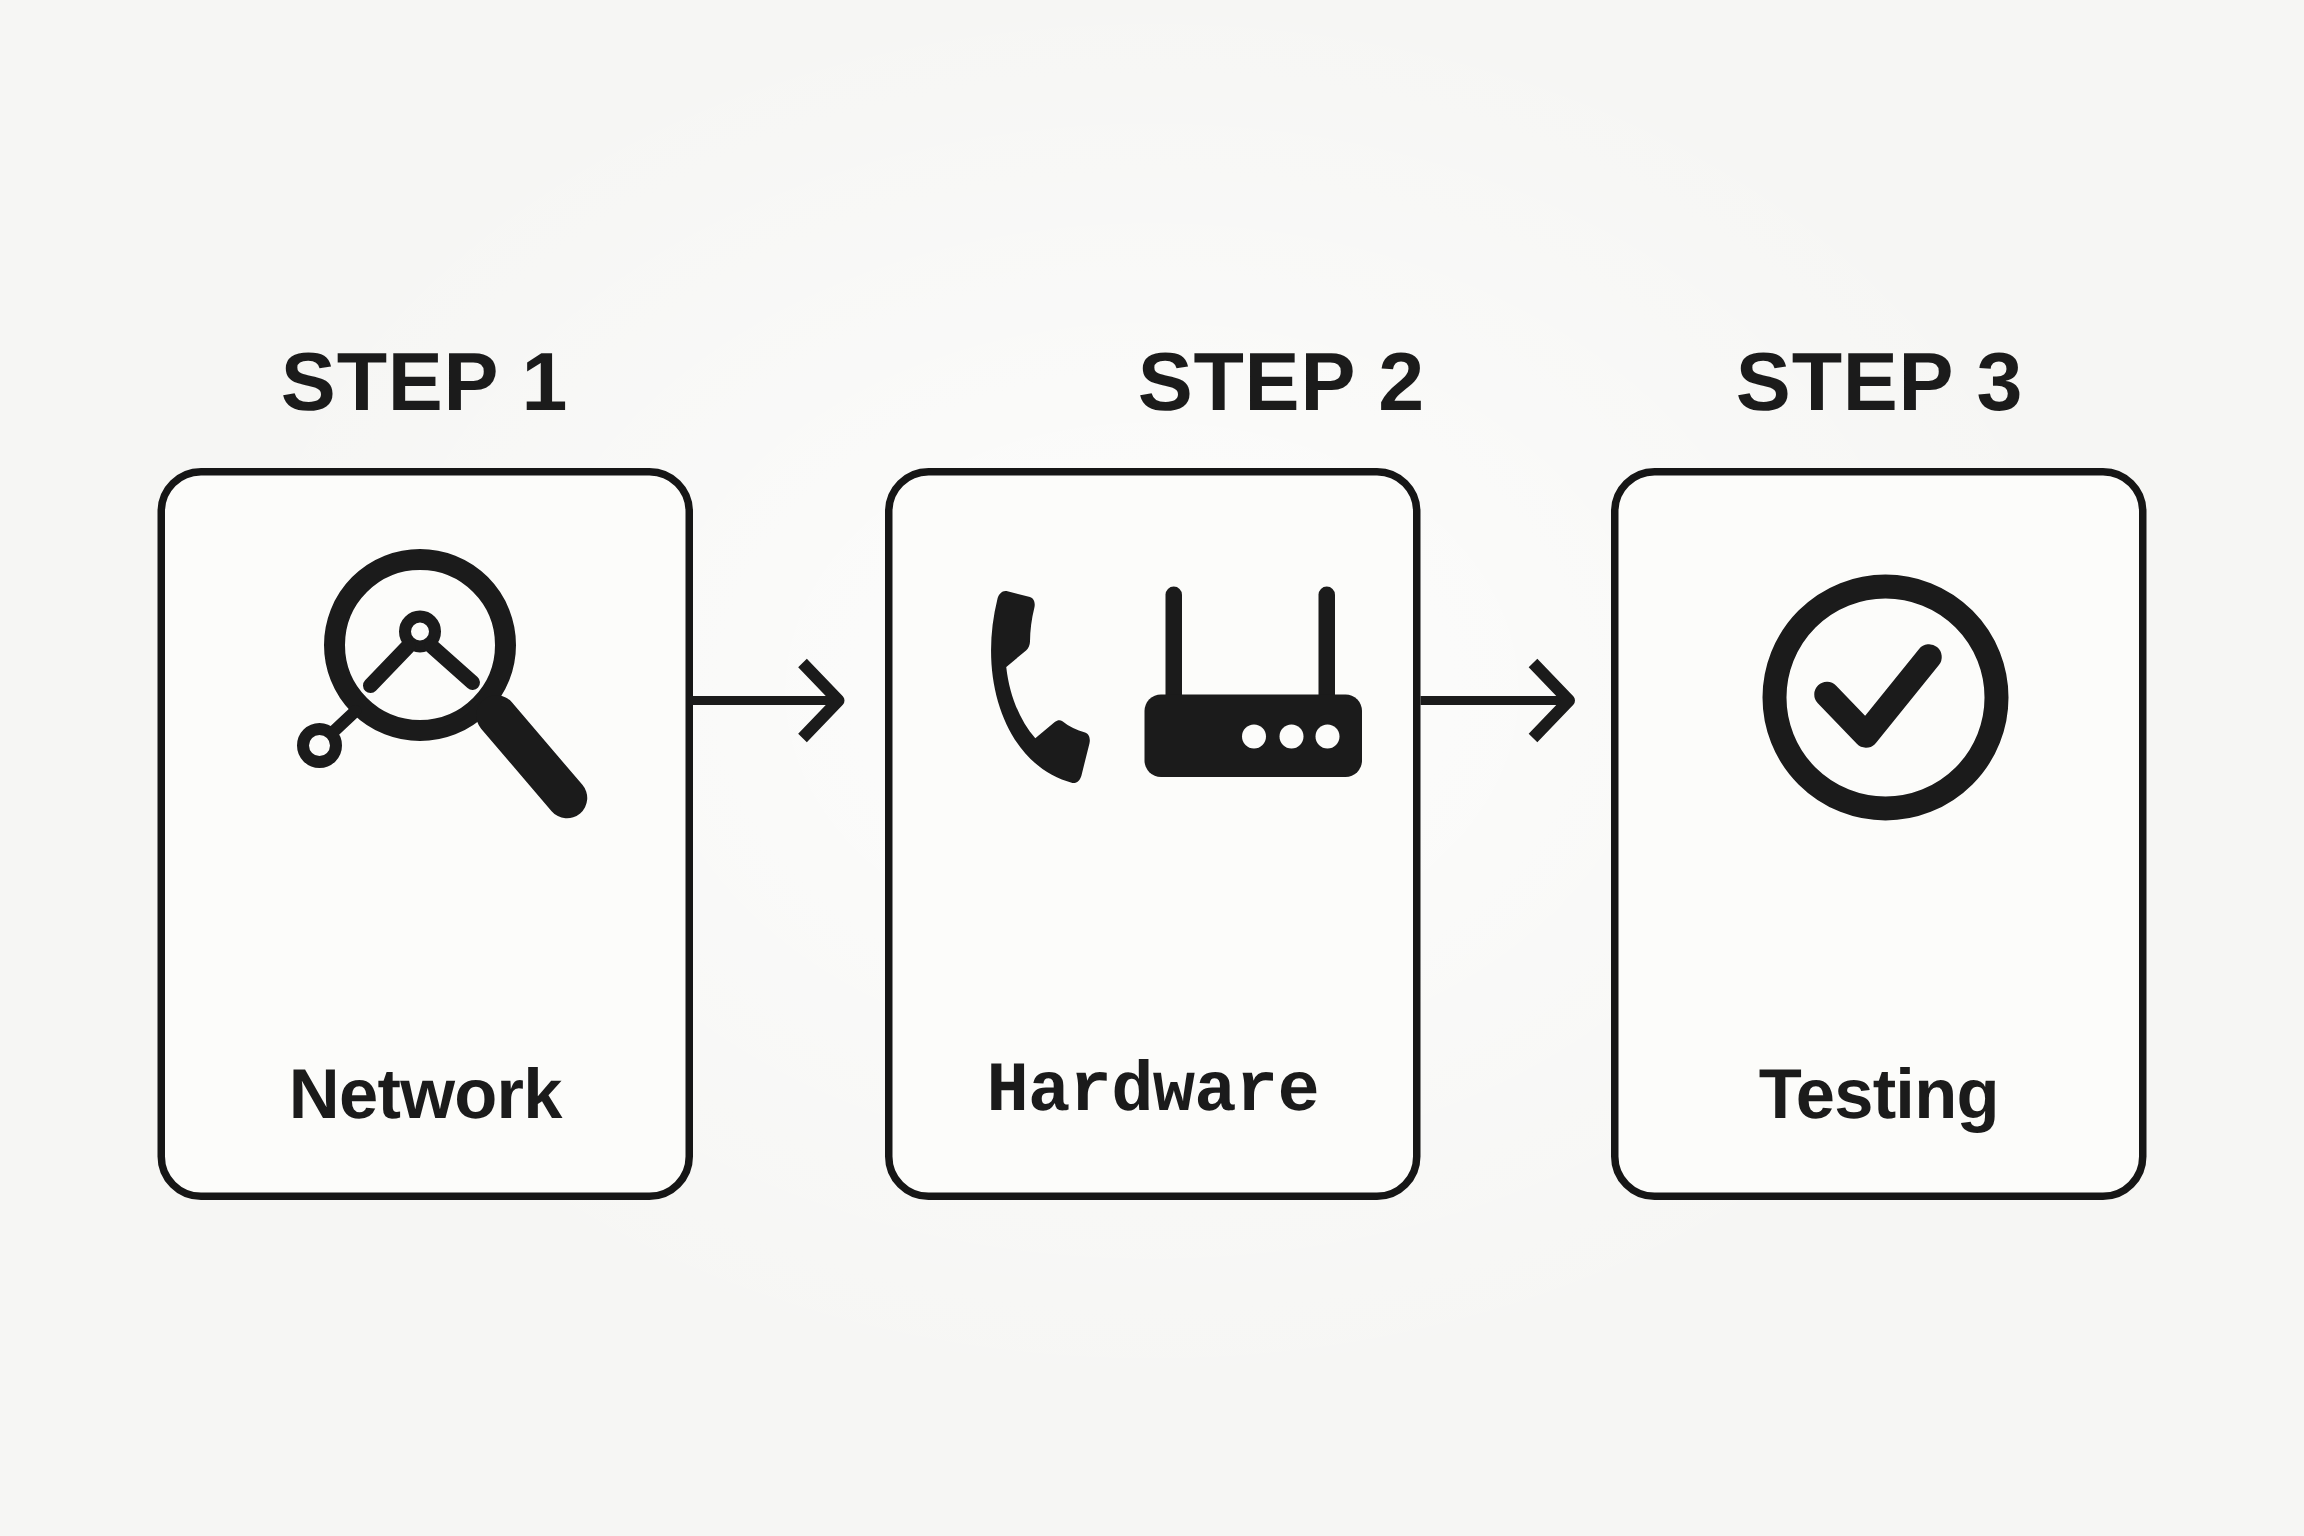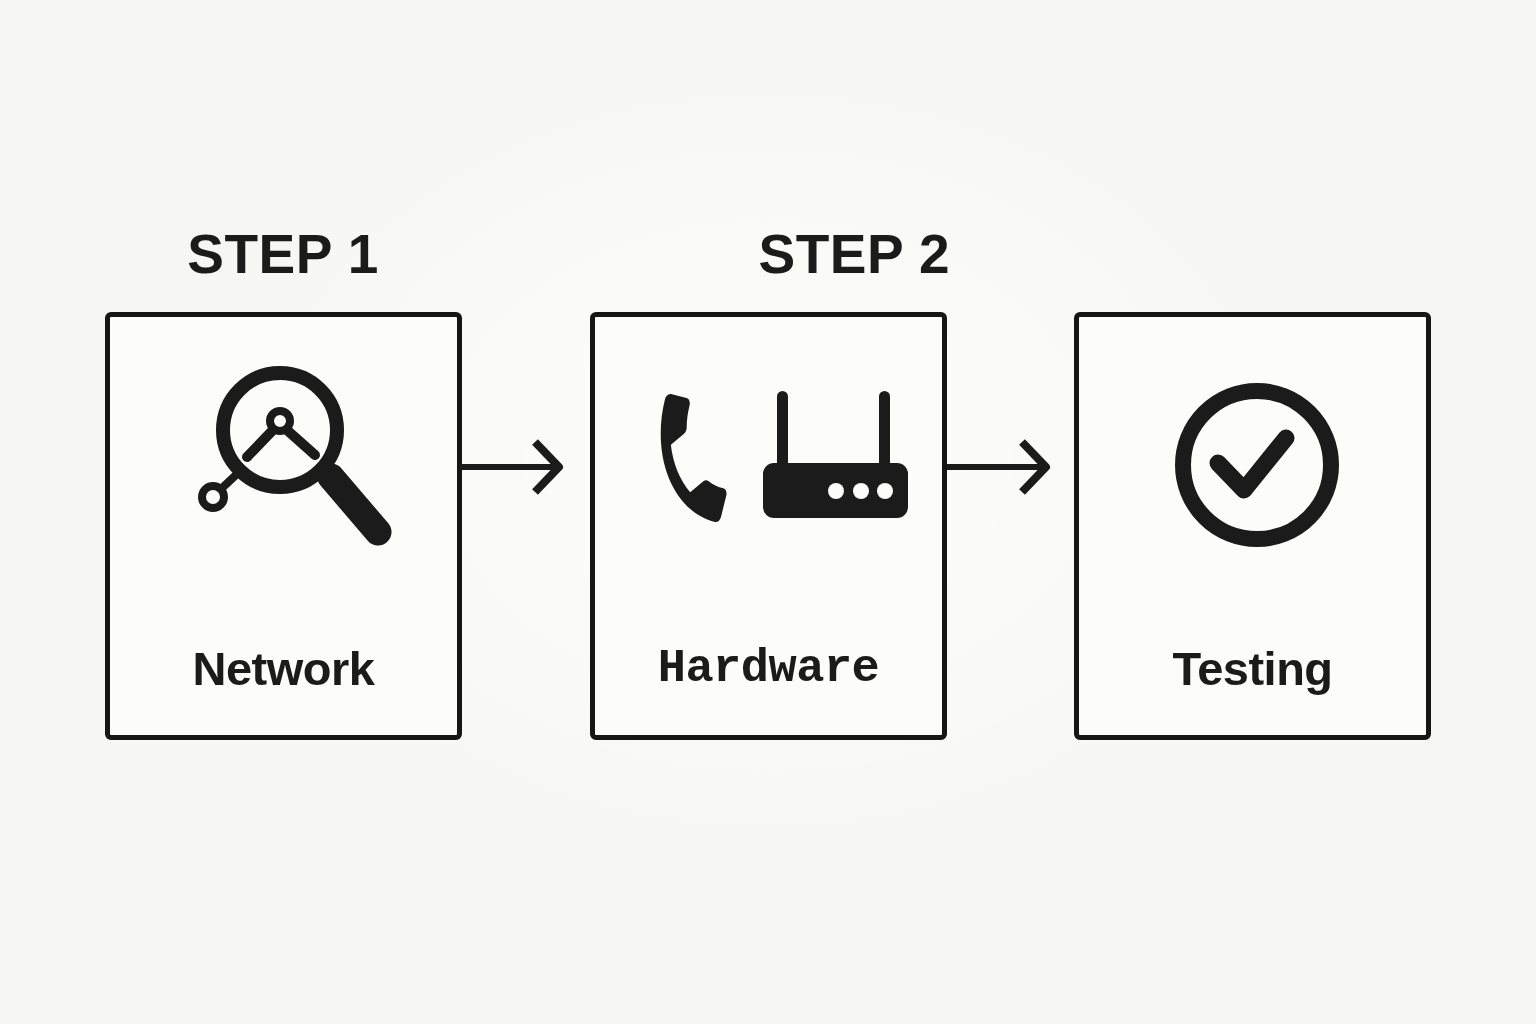--- a/index.html
+++ b/index.html
@@ -24,24 +24,24 @@
     text-align: center;
     font-size: 55px;
     font-weight: 700;
     letter-spacing: 0.5px;
     color: #1b1b1b;
   }
   .step-box {
     position: absolute;
     top: 312px;
     width: 357px;
-    height: 428px;
+    height: 488px;
     background: #fcfcfa;
     border: 5px solid #161616;
-    border-radius: 6px;
+    border-radius: 29px;
     box-sizing: border-box;
   }
   .icon-area {
     position: absolute;
     top: 38px;
     left: 0;
     width: 347px;
     height: 200px;
   }
   .icon-area svg {
@@ -76,20 +76,21 @@
   #arrow-1 { left: 458px; }
   #arrow-2 { left: 945px; }
 </style>
 </head>
 <body>
 
 <div class="canvas">
 
   <div class="step-label" id="label-1">STEP 1</div>
   <div class="step-label" id="label-2">STEP 2</div>
+  <div class="step-label" id="label-3">STEP 3</div>
 
   <div class="step-box" id="box-1">
     <div class="icon-area">
       <svg viewBox="0 0 347 200" fill="none" stroke="#1b1b1b">
 
         <circle cx="170" cy="75" r="57" stroke-width="14"></circle>
 
         <circle cx="170" cy="66" r="10" stroke-width="8"></circle>
 
         <line x1="162" y1="76" x2="137" y2="102" stroke-width="10" stroke-linecap="round"></line>

